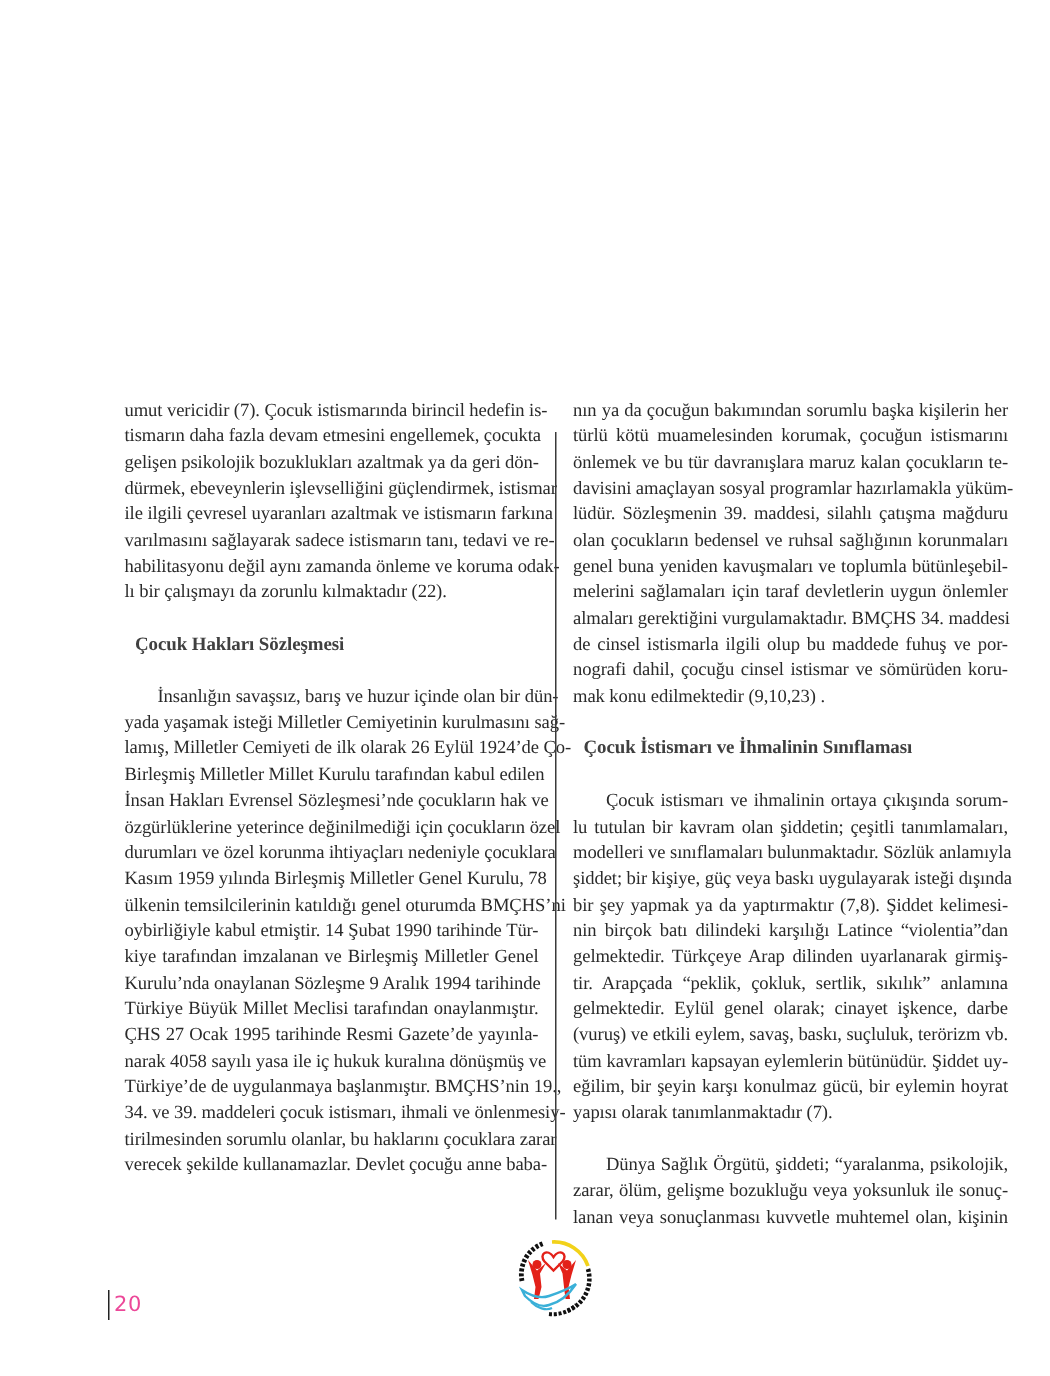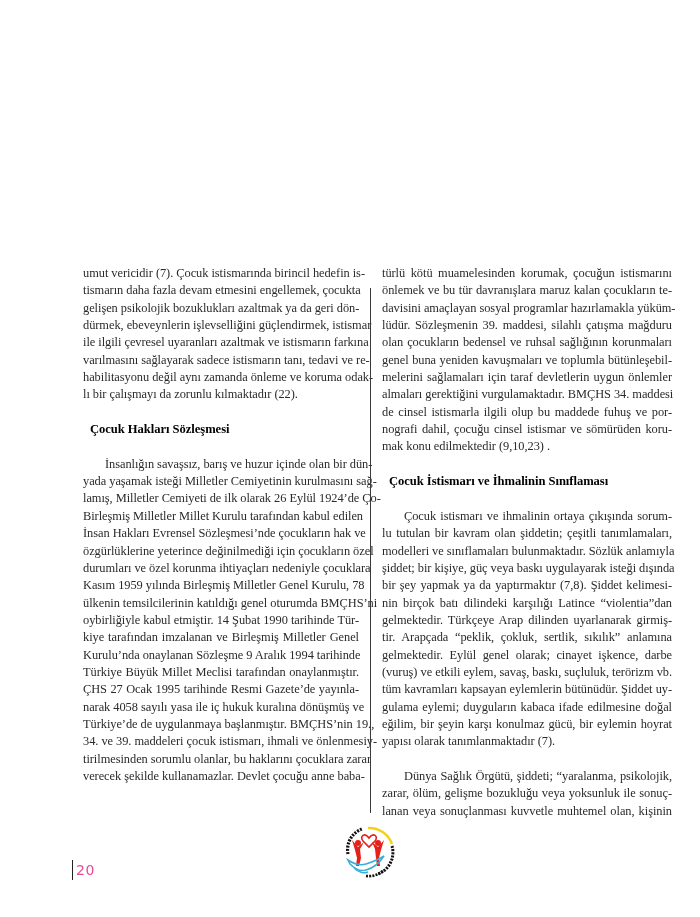--- a/index.html
+++ b/index.html
@@ -38,21 +38,21 @@
     white-space: nowrap;
     height: 17.35px;
   }
   .column .line.last {
     text-align-last: left;
   }
   .column .line.indent-line {
     padding-left: 22px;
   }
   .heading {
-    color: #000000;
+    color: #404040;
     font-weight: bold;
     font-size: 12.6px;
     margin: 0;
     padding-left: 7px;
     height: 17.35px;
     line-height: 17.35px;
   }
   .gap {
     height: 17.35px;
   }
@@ -126,20 +126,21 @@
       <span class="line">34. ve 39. maddeleri çocuk istismarı, ihmali ve önlenmesiy-</span>
       <span class="line">tirilmesinden sorumlu olanlar, bu haklarını çocuklara zarar</span>
       <span class="line">verecek şekilde kullanamazlar. Devlet çocuğu anne baba-</span>
     </div>
   </div>
 
   <div class="divider"></div>
 
   <div class="column col-right">
     <div>
+      <span class="line">nın ya da çocuğun bakımından sorumlu başka kişilerin her</span>
       <span class="line">türlü kötü muamelesinden korumak, çocuğun istismarını</span>
       <span class="line">önlemek ve bu tür davranışlara maruz kalan çocukların te-</span>
       <span class="line">davisini amaçlayan sosyal programlar hazırlamakla yüküm-</span>
       <span class="line">lüdür. Sözleşmenin 39. maddesi, silahlı çatışma mağduru</span>
       <span class="line">olan çocukların bedensel ve ruhsal sağlığının korunmaları</span>
       <span class="line">genel buna yeniden kavuşmaları ve toplumla bütünleşebil-</span>
       <span class="line">melerini sağlamaları için taraf devletlerin uygun önlemler</span>
       <span class="line">almaları gerektiğini vurgulamaktadır. BMÇHS 34. maddesi</span>
       <span class="line">de cinsel istismarla ilgili olup bu maddede fuhuş ve por-</span>
       <span class="line">nografi dahil, çocuğu cinsel istismar ve sömürüden koru-</span>
@@ -155,21 +156,20 @@
       <span class="line">lu tutulan bir kavram olan şiddetin; çeşitli tanımlamaları,</span>
       <span class="line">modelleri ve sınıflamaları bulunmaktadır. Sözlük anlamıyla</span>
       <span class="line">şiddet; bir kişiye, güç veya baskı uygulayarak isteği dışında</span>
       <span class="line">bir şey yapmak ya da yaptırmaktır (7,8). Şiddet kelimesi-</span>
       <span class="line">nin birçok batı dilindeki karşılığı Latince “violentia”dan</span>
       <span class="line">gelmektedir. Türkçeye Arap dilinden uyarlanarak girmiş-</span>
       <span class="line">tir. Arapçada “peklik, çokluk, sertlik, sıkılık” anlamına</span>
       <span class="line">gelmektedir. Eylül genel olarak; cinayet işkence, darbe</span>
       <span class="line">(vuruş) ve etkili eylem, savaş, baskı, suçluluk, terörizm vb.</span>
       <span class="line">tüm kavramları kapsayan eylemlerin bütünüdür. Şiddet uy-</span>
-      <span class="line">gulama eylemi; duyguların kabaca ifade edilmesine doğal</span>
       <span class="line">eğilim, bir şeyin karşı konulmaz gücü, bir eylemin hoyrat</span>
       <span class="line last">yapısı olarak tanımlanmaktadır (7).</span>
     </div>
 
     <div class="gap"></div>
 
     <div>
       <span class="line indent-line">Dünya Sağlık Örgütü, şiddeti; “yaralanma, psikolojik,</span>
       <span class="line">zarar, ölüm, gelişme bozukluğu veya yoksunluk ile sonuç-</span>
       <span class="line">lanan veya sonuçlanması kuvvetle muhtemel olan, kişinin</span>

